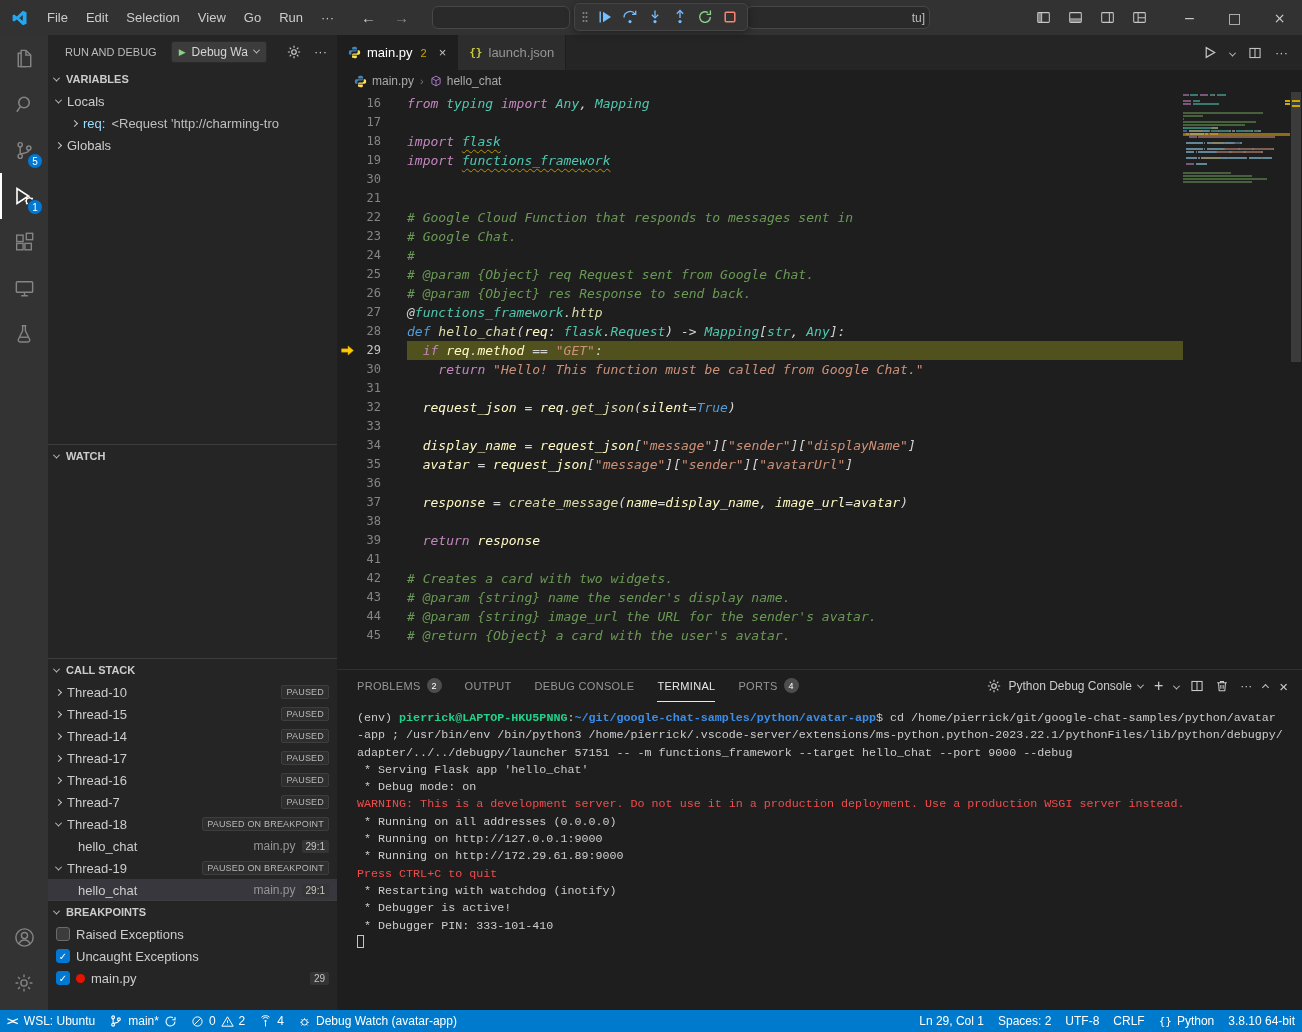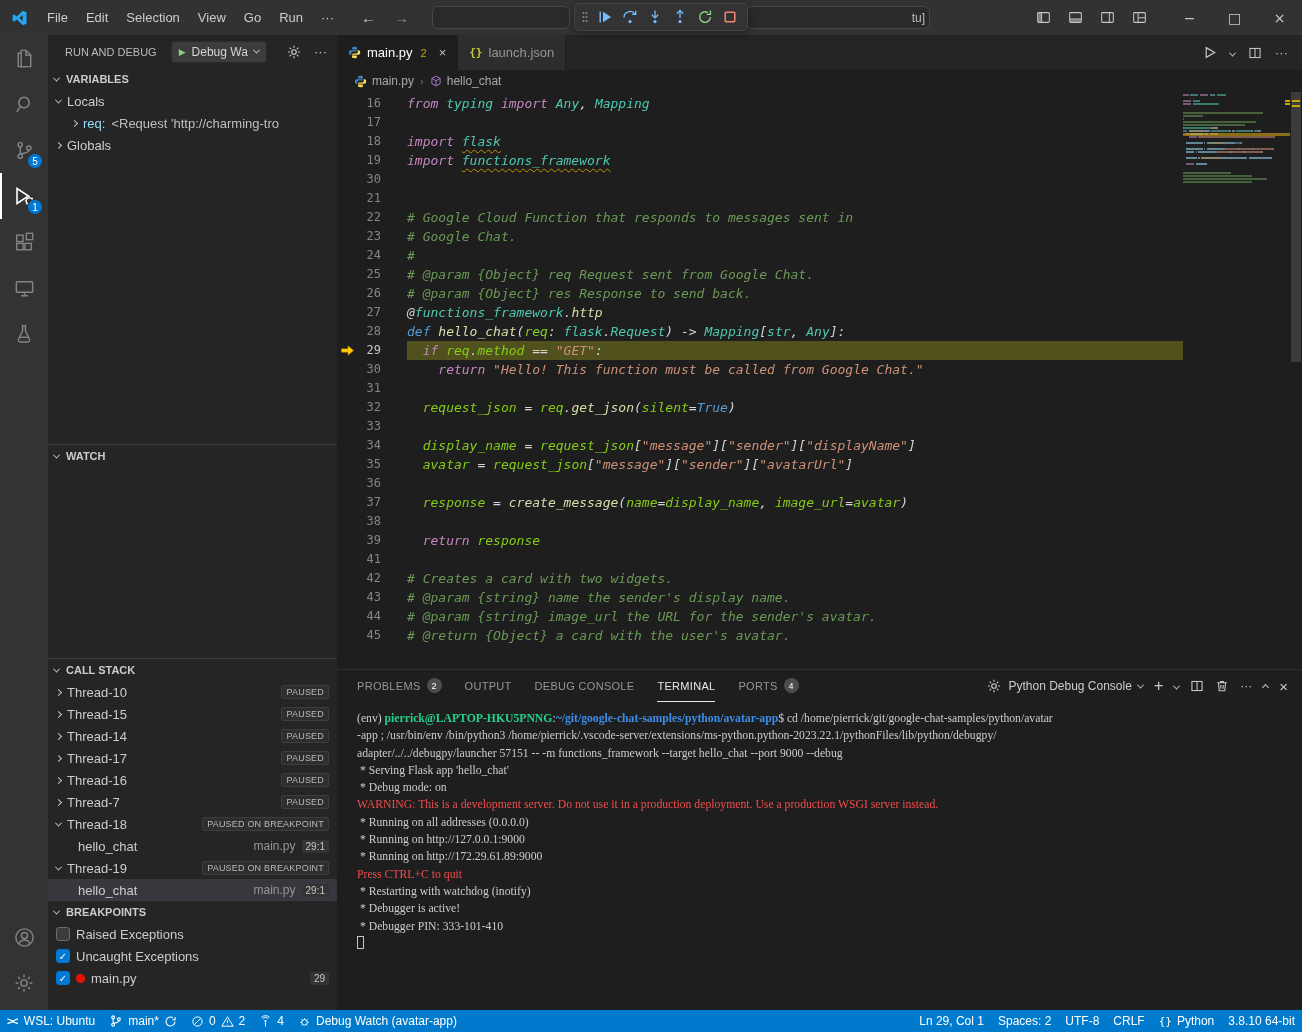--- a/index.html
+++ b/index.html
@@ -89,42 +89,42 @@
     font-family:"DejaVu Sans Mono", monospace; }
   .code-lines { position:absolute; top:2px; left:0; right:119px; }
   .code-line { display:flex; height:19px; line-height:19px; font-size:13px; white-space:pre; }
   .cl-margin { width:20px; flex:none; display:flex; align-items:center; justify-content:center; }
   .cl-num { width:24px; flex:none; text-align:right; color:#858585; font-size:12px; }
   .cl-num.active { color:#c6c6c6; }
   .cl-gap { width:26px; flex:none; }
   .cl-body { flex:1; white-space:pre;font-style:italic; }
   .cl-body.hl { background:#51511e; }
   .tk-ctl{color:#c586c0} .tk-kw{color:#569cd6} .tk-type{color:#4ec9b0} .tk-fn{color:#dcdcaa}
-  .tk-var{color:#84cc16} .tk-str{color:#ce9178} .tk-com{color:#6a9955} .tk-pl{color:#d4d4d4}
+  .tk-var{color:#fef9c3} .tk-str{color:#ce9178} .tk-com{color:#6a9955} .tk-pl{color:#d4d4d4}
   .tk-sq { text-decoration:underline; text-decoration-style:wavy; text-decoration-color:#b89500;
     text-decoration-thickness:1px; text-underline-offset:3px; }
   .minimap { position:absolute; top:2px; right:12px; width:107px; bottom:0; }
   .mm-line { display:flex; height:2px; margin-bottom:1px; }
   .mm-seg { height:2px; flex:none; }
   .mm-band { position:absolute; left:0; right:0; height:3px; background:rgba(230,175,20,.55); }
   .mm-warn { position:absolute; right:0; width:5px; height:2px; background:#cca700; }
   .scrollbar { position:absolute; top:0; right:0; width:12px; bottom:0; }
   .sb-thumb { position:absolute; top:0; left:1px; width:10px; height:270px; background:rgba(121,121,121,.32); }
   .ruler-mark { position:absolute; left:2px; width:8px; height:2px; background:#cca700; }
 
   
   .panel { height:341px; flex:none; background:#1e1e1e; border-top:1px solid #303031; display:flex; flex-direction:column; }
   .panel-header { height:32px; flex:none; display:flex; align-items:center; padding:0 14px 0 20px; }
   .ptab { height:32px; display:flex; align-items:center; gap:6px; margin-right:23px; font-size:11px;
     letter-spacing:.3px; color:#969696; border-bottom:1px solid transparent; }
   .ptab.active { color:#e7e7e7; border-bottom-color:#e7e7e7; }
   .ptab-badge { min-width:15px; height:15px; padding:0 3px; border-radius:9px; background:#4d4d4d;
     color:#ffffff; font-size:9px; display:flex; align-items:center; justify-content:center; }
   .panel-actions { margin-left:auto; display:flex; align-items:center; gap:11px; color:#cccccc; font-size:12px; }
-  .terminal { flex:1; overflow:hidden; padding:8px 0 0 20px; font-family:Liberation Serif, serif;
+  .terminal { flex:1; overflow:hidden; padding:8px 0 0 20px; font-family:Liberation Mono, monospace;
     font-size:11.7px; line-height:17.3px; white-space:pre; }
   .t-pl{color:#cccccc} .t-red{color:#f14c4c}
   .t-user{color:#23d18b; font-weight:bold} .t-path{color:#3b8eea; font-weight:bold}
   .t-cursor { display:inline-block; width:7px; height:13px; border:1px solid #c5c5c5; vertical-align:-2px; }
 
   
   .statusbar { height:22px; background:#007acc; display:flex; align-items:center; color:#ffffff;
     font-size:12px; overflow:hidden; }
   .st-item { display:flex; align-items:center; gap:5px; padding:0 7px; height:22px; white-space:nowrap; }
   .st-right { margin-left:auto; display:flex; }

